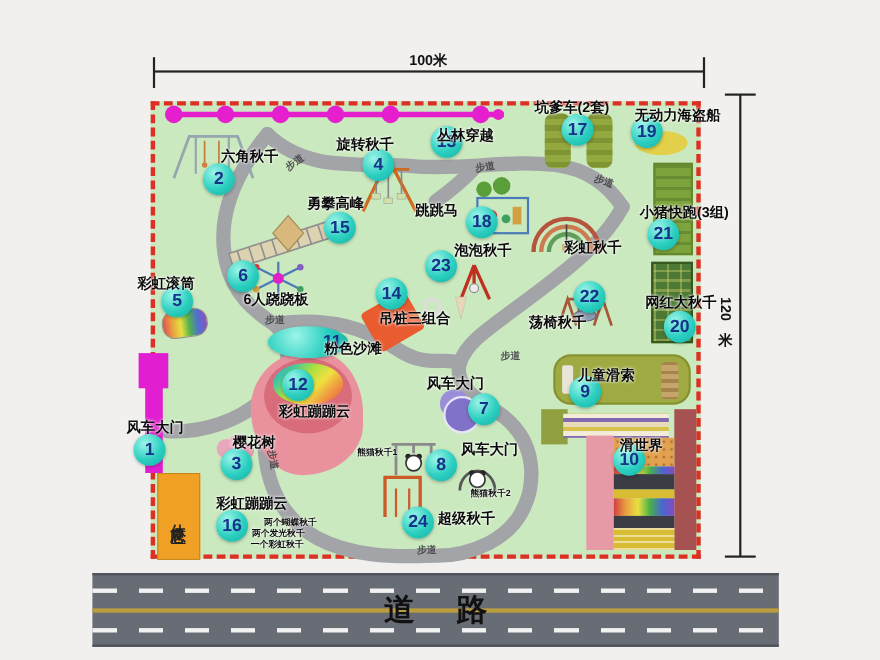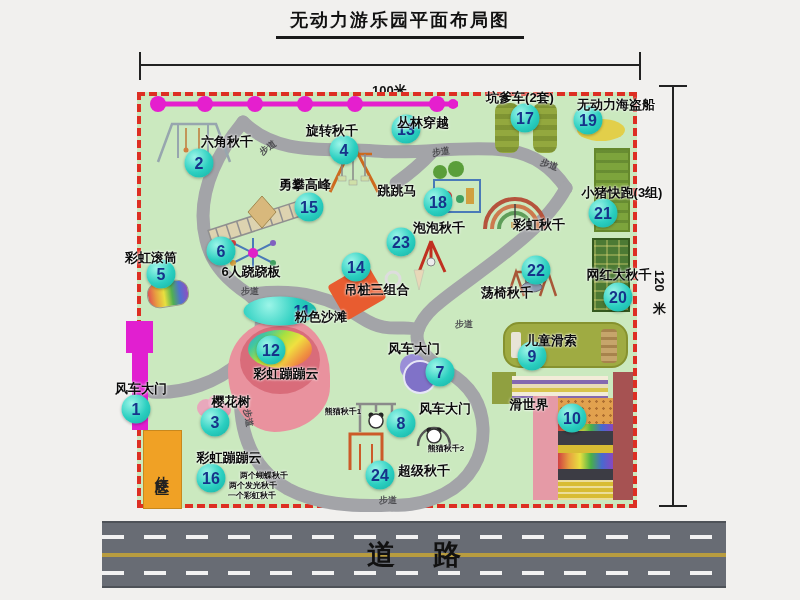--- a/index.html
+++ b/index.html
@@ -44,43 +44,42 @@
   
   .gate-top{position:absolute;left:126px;top:321px;width:27px;height:32px;background:#e11fd0;z-index:9;}
   .gate-stem{position:absolute;left:132px;top:350px;width:16px;height:80px;background:#e11fd0;z-index:9;}
 
   
   .wm{position:absolute;z-index:50;pointer-events:none;font-weight:bold;white-space:nowrap;}
   .wm.company{left:243px;top:258px;font-size:40px;color:rgba(80,170,95,.45);letter-spacing:3px;}
   .wm.phone{left:170px;top:296px;font-size:37px;color:rgba(90,130,220,.5);letter-spacing:1px;}
 
   
-  .road{position:absolute;left:102px;top:521px;width:624px;height:67px;background:#686c74;
+  .road{position:absolute;left:84px;top:521px;width:624px;height:67px;background:#686c74;
     border-top:2px solid #4e5258;border-bottom:2px solid #4e5258;box-sizing:border-box;z-index:5;}
   .road-dash{position:absolute;left:0;width:100%;height:4px;
     background:repeating-linear-gradient(90deg,#f2f2f2 0 22px,transparent 22px 42px);}
   .road-yellow{position:absolute;left:0;top:30px;width:100%;height:4px;background:#b89c3f;}
   .road-label{position:absolute;left:50%;top:50%;transform:translate(-50%,-50%);
     font-size:28px;font-weight:bold;color:#111;letter-spacing:38px;text-indent:38px;white-space:nowrap;}
 
   
   .sw{position:absolute;left:490px;top:370px;width:146px;height:132px;z-index:8;}
   .sw div{position:absolute;}
 </style>
 </head>
 <body>
 
 <div class="canvas">
 
-  <div class="title">无动力游乐园平面布局图</div>
 
   <div class="dimline" style="left:140px;top:64px;width:500px;height:2px;"></div>
   <div class="dimline" style="left:139px;top:52px;width:2px;height:28px;"></div>
   <div class="dimline" style="left:639px;top:52px;width:2px;height:28px;"></div>
-  <div class="dim-label" style="left:372px;top:46px;margin-top:36px;">100米</div>
+  <div class="dim-label" style="left:372px;top:46px;">100米</div>
 
   <div class="dimline" style="left:672px;top:86px;width:2px;height:420px;"></div>
   <div class="dimline" style="left:659px;top:85px;width:28px;height:2px;"></div>
   <div class="dimline" style="left:659px;top:505px;width:28px;height:2px;"></div>
   <div class="dim-label vert" style="left:650px;top:270px;">120米</div>
 
   <div class="map"></div>
 
   <svg class="vect" viewBox="0 0 800 600">
 
@@ -248,21 +247,21 @@
       <div class="map-label" style="left: 151px; top: 258px;">彩虹滚筒</div>
       <div class="badge" style="left: 221px; top: 251px;">6</div>
       <div class="map-label" style="left: 251px; top: 272px;">6人跷跷板</div>
       <div class="badge" style="left: 440px; top: 372px;">7</div>
       <div class="map-label" style="left: 414px; top: 349px;">风车大门</div>
       <div class="badge" style="left: 401px; top: 423px;">8</div>
       <div class="map-label" style="left: 445px; top: 409px;">风车大门</div>
       <div class="badge" style="left: 532px; top: 356px;">9</div>
       <div class="map-label" style="left: 551px; top: 341px;">儿童滑索</div>
       <div class="badge" style="left: 572px; top: 418px;">10</div>
-      <div class="map-label" style="left: 529px; top: 405px; text-align: center;">滑世界</div>
+      <div class="map-label" style="left: 583px; top: 405px; text-align: center;">滑世界</div>
       <div class="badge" style="left: 280px; top: 311px; padding-left: 44px;">11</div>
       <div class="map-label" style="left: 321px; top: 317px;">粉色沙滩</div>
       <div class="badge" style="left: 271px; top: 350px;">12</div>
       <div class="map-label" style="left: 286px; top: 374px;">彩虹蹦蹦云</div>
       <div class="badge" style="left: 406px; top: 107px; margin-top: 22px;">13</div>
       <div class="map-label" style="left: 423px; top: 123px;">丛林穿越</div>
       <div class="badge" style="left: 356px; top: 267px;">14</div>
       <div class="map-label" style="left: 377px; top: 290px;">吊桩三组合</div>
       <div class="badge" style="left: 309px; top: 207px;">15</div>
       <div class="map-label" style="left: 305px; top: 185px;">勇攀高峰</div>

